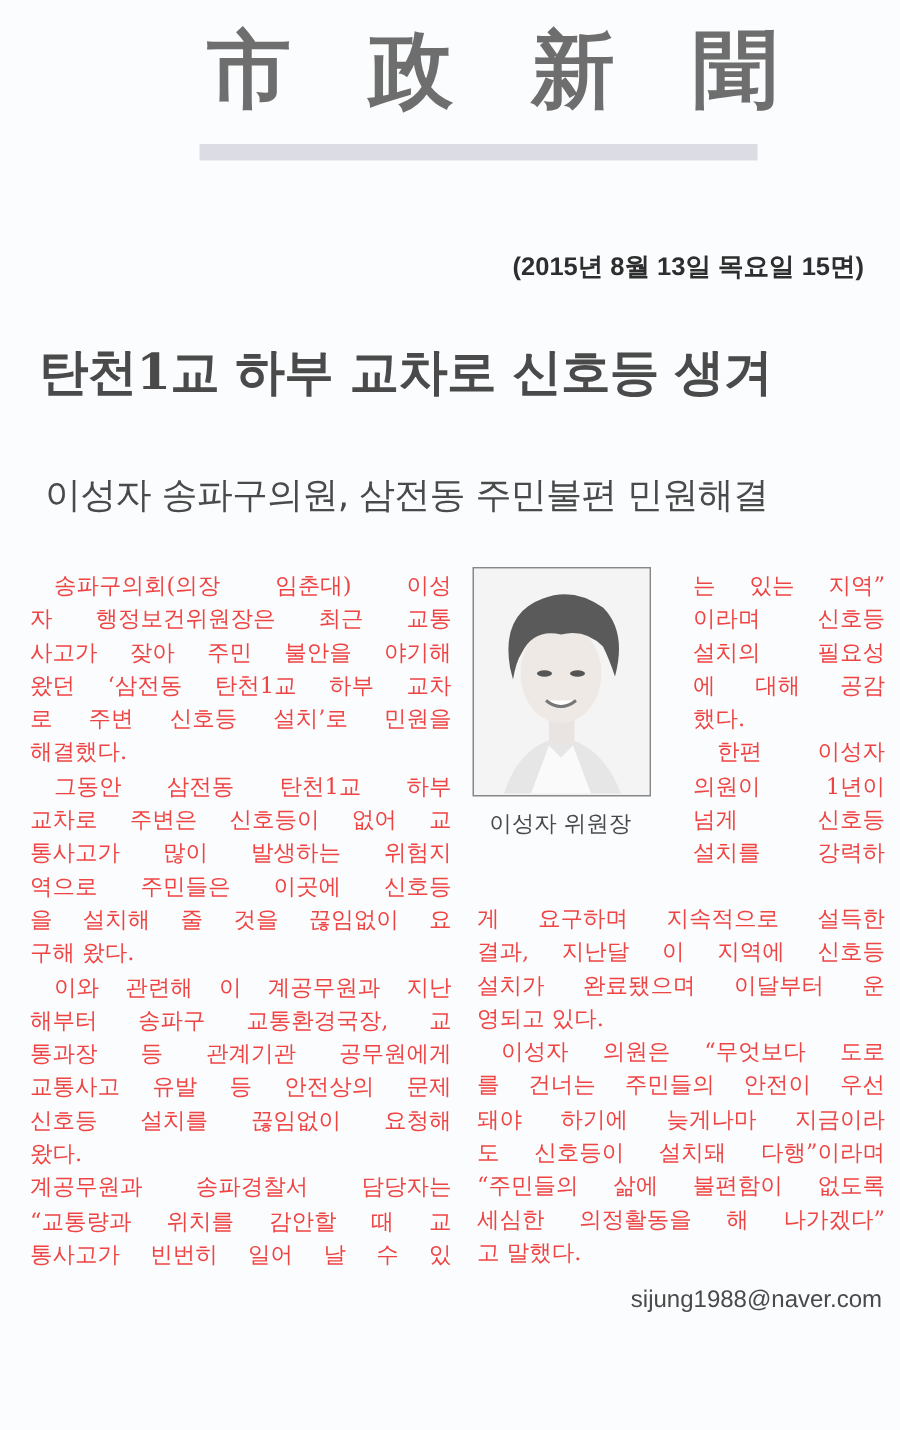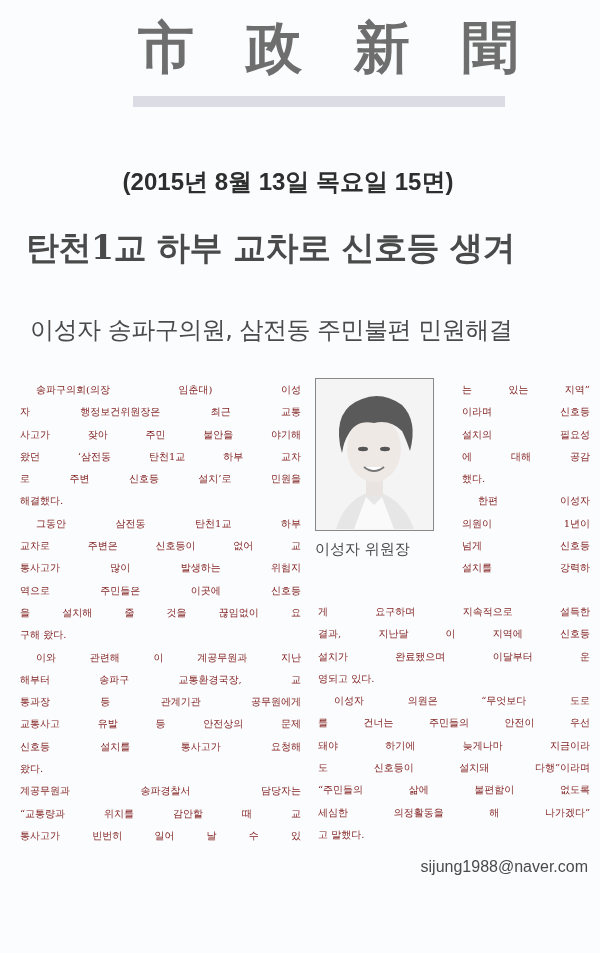--- a/index.html
+++ b/index.html
@@ -16,52 +16,52 @@
   .masthead span {
     font-family:"DejaVu Sans", sans-serif; font-weight:bold;
     font-size:56px; color:#6e6e6e; line-height:60px;
     letter-spacing:0;
   }
   .url-band {
     position:absolute; left:133px; top:96px; width:372px; height:11px;
     background:#dcdde4;
   }
   .date {
-    position:absolute; left:0; width:576px; top:166px; text-align:center;
+    position:absolute; left:0; width:576px; top:166px; text-align:right;
     font-family:"Liberation Sans", sans-serif; font-weight:bold;
-    font-size:24px; color:#2e2e2e;
+    font-size:17px; color:#2e2e2e;
   }
   .headline {
     position:absolute; left:26px; top:226px; width:560px;
     font-family:"DejaVu Serif", serif; font-weight:bold;
     font-size:33px; color:#4a4a4a; letter-spacing:-0.5px;
     white-space:nowrap;
   }
   .subhead {
     position:absolute; left:30px; top:314px; width:560px;
     font-family:"DejaVu Sans", sans-serif;
     font-size:24px; color:#4a4a4a; letter-spacing:-0.5px;
     white-space:nowrap;
   }
   .col {
-    position:absolute; font-size:10px; line-height:22.3px; color:#7f1d1d;
+    position:absolute; font-size:15px; line-height:22.3px; color:#ef4444;
     text-align:justify; text-align-last:justify;
   }
   .col .ln { display:block; white-space:nowrap; text-align:justify; text-align-last:justify; }
   .col .ln.last { text-align-last:left; }
   .col .ln.ind { padding-left:16px; }
   .left-col { left:20px; top:379px; width:281px; }
   .right-narrow { left:462px; top:379px; width:128px; }
   .right-wide { left:318px; top:601px; width:272px; }
   .photo {
     position:absolute; left:315px; top:378px; width:117px; height:151px;
     border:1px solid #888; background:#f6f6f6; overflow:hidden;
   }
   .caption {
-    position:absolute; left:315px; top:540px; width:117px; text-align:left;
+    position:absolute; left:315px; top:540px; width:117px; text-align:center;
     font-family:"DejaVu Sans", sans-serif; font-size:15px; color:#4a4a4a;
   }
   .byline {
     position:absolute; right:12px; top:855px; text-align:right;
     font-family:"Liberation Sans", sans-serif; font-size:16px; line-height:24px; color:#4a4a4a;
   }
 </style>
 </head>
 <body>
 
@@ -87,21 +87,21 @@
     <span class="ln ind">그동안 삼전동 탄천1교 하부</span>
     <span class="ln">교차로 주변은 신호등이 없어 교</span>
     <span class="ln">통사고가 많이 발생하는 위험지</span>
     <span class="ln">역으로 주민들은 이곳에 신호등</span>
     <span class="ln">을 설치해 줄 것을 끊임없이 요</span>
     <span class="ln last">구해 왔다.</span>
     <span class="ln ind">이와 관련해 이 계공무원과 지난</span>
     <span class="ln">해부터 송파구 교통환경국장, 교</span>
     <span class="ln">통과장 등 관계기관 공무원에게</span>
     <span class="ln">교통사고 유발 등 안전상의 문제</span>
-    <span class="ln">신호등 설치를 통사고가 요청해</span>
+    <span class="ln">신호등 설치를 끊임없이 요청해</span>
     <span class="ln last">왔다.</span>
     <span class="ln">계공무원과 송파경찰서 담당자는</span>
     <span class="ln">“교통량과 위치를 감안할 때 교</span>
     <span class="ln">통사고가 빈번히 일어 날 수 있</span>
   </div>
 
 <div class="photo">
   <svg width="117" height="151" viewBox="0 0 117 151">
     <rect width="117" height="151" fill="#f4f4f4"></rect>
     <path d="M20 150 Q30 118 58 112 Q86 118 98 150 Z" fill="#e6e6e6"></path>

